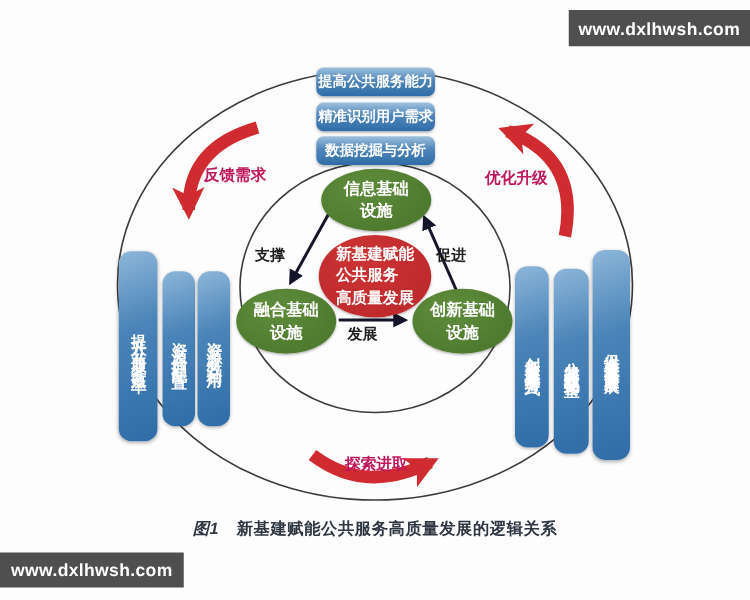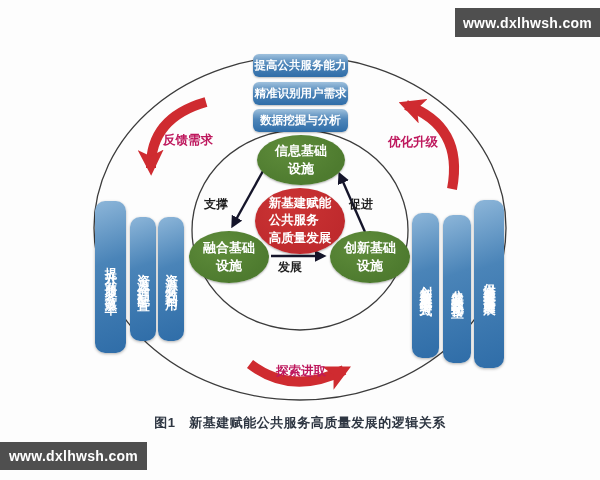--- a/index.html
+++ b/index.html
@@ -54,21 +54,21 @@
     box-shadow:0 1px 2px rgba(0,0,0,.3);
   }
   
   .rlabel{color:#be185d;font-size:12.5px;font-weight:600;text-align:center;white-space:nowrap;}
   .elabel{color:#1d1d1d;font-size:12px;font-weight:600;text-align:left;white-space:nowrap;}
   
   #caption{
     left:0;top:414px;width:600px;text-align:center;
     color:#2e3642;font-size:13px;font-weight:bold;letter-spacing:.5px;
   }
-  #caption .cap-prefix{margin-right:14px;}
+  #caption .cap-prefix{margin-right:14px;font-style:italic;}
   
   .banner{
     background:var(--banner_bg,#4f4f4f);color:#fff;
     font-size:14px;font-weight:bold;letter-spacing:.3px;
     display:flex;align-items:center;justify-content:center;
     z-index:3;
   }
   #banner-tr{left:455px;top:8px;width:145px;height:29px;}
   #banner-bl{left:0;top:442px;width:147px;height:28px;}
 </style>

